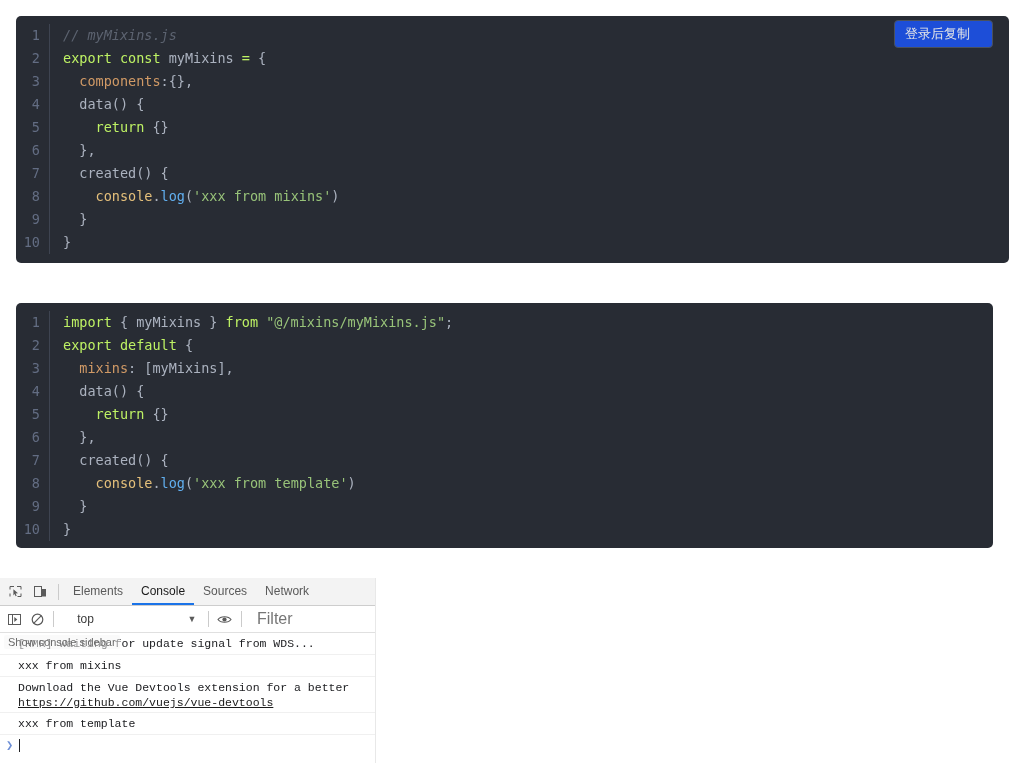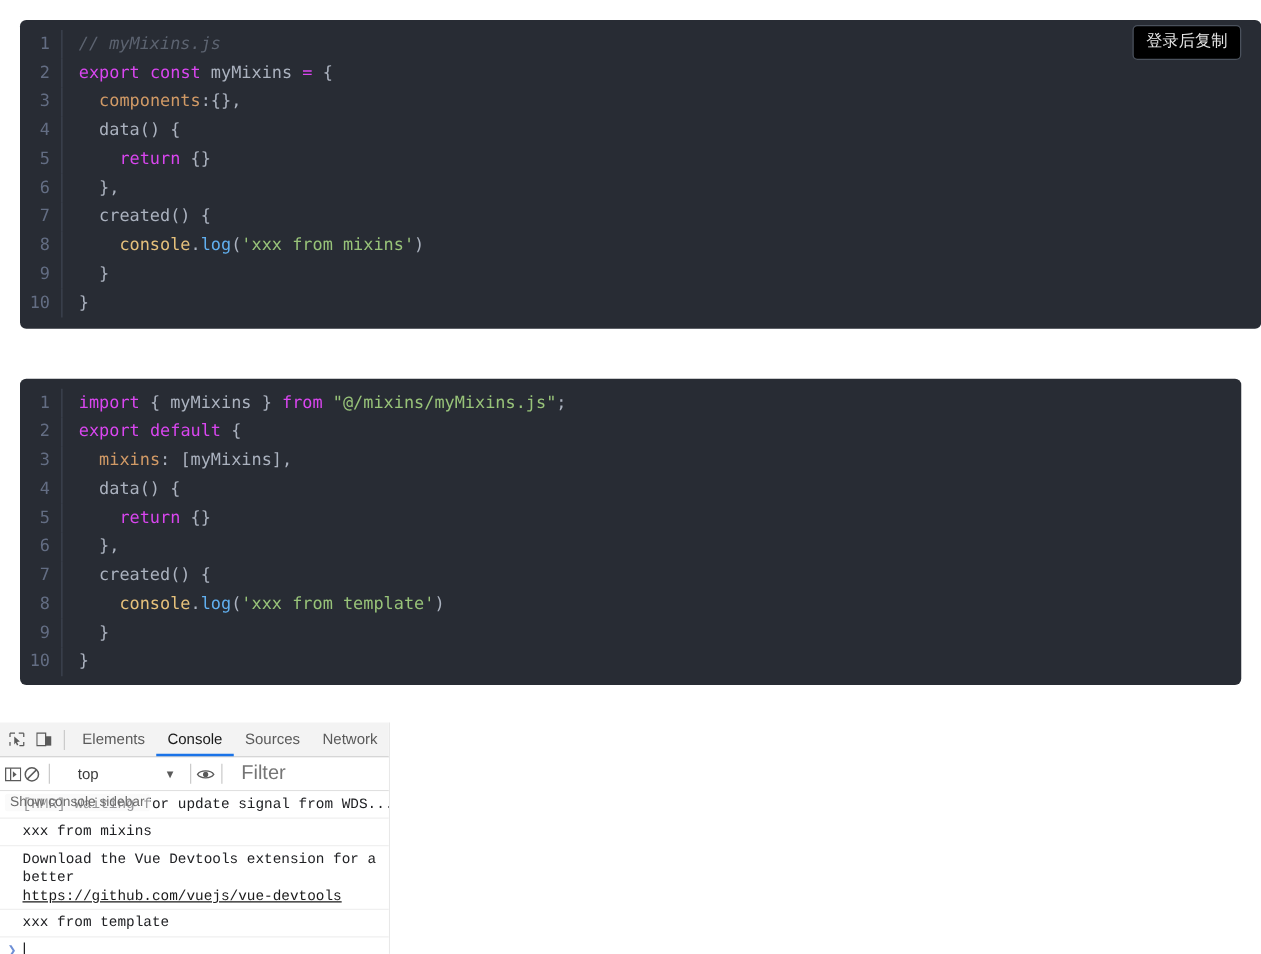--- a/index.html
+++ b/index.html
@@ -38,48 +38,48 @@
   .lc {
     flex: 1;
     padding-left: 13px;
     border-left: 1px solid #3e4451;
     color: #abb2bf;
     height: 23px;
   }
 
   
   .t-com { color: #5c6370; font-style: italic; }
-  .t-key { color: #d946ef; }
+  .t-key { color: #bef264; }
   .t-fn  { color: #61afef; }
   .t-str { color: #98c379; }
   .t-prop{ color: #d19a66; }
   .t-obj { color: #e5c07b; }
   .t-pun { color: #abb2bf; }
 
   
   .copy-btn {
     position: absolute;
     top: 20px;
     right: 16px;
-    background: #000000;
+    background: #1d4ed8;
     color: #e6e6e6;
     border: 1px solid #4a515c;
     border-radius: 4px;
     font-size: 13px;
     line-height: 1;
-    padding: 6px 10px 7px 10px;
+    padding: 6px 22px 7px 10px;
     font-family: "DejaVu Sans", sans-serif;
     cursor: pointer;
   }
 
   
   .devtools {
     position: absolute;
     left: 0; top: 578px;
-    width: 312px; height: 185px;
+    width: 376px; height: 185px;
     background: #ffffff;
     font-family: "Liberation Sans", sans-serif;
     border-right: 1px solid #e8e8e8;
   }
   .dt-tabbar {
     height: 28px;
     display: flex;
     align-items: center;
     background: #f3f3f3;
     border-bottom: 1px solid #cdcdcd;

